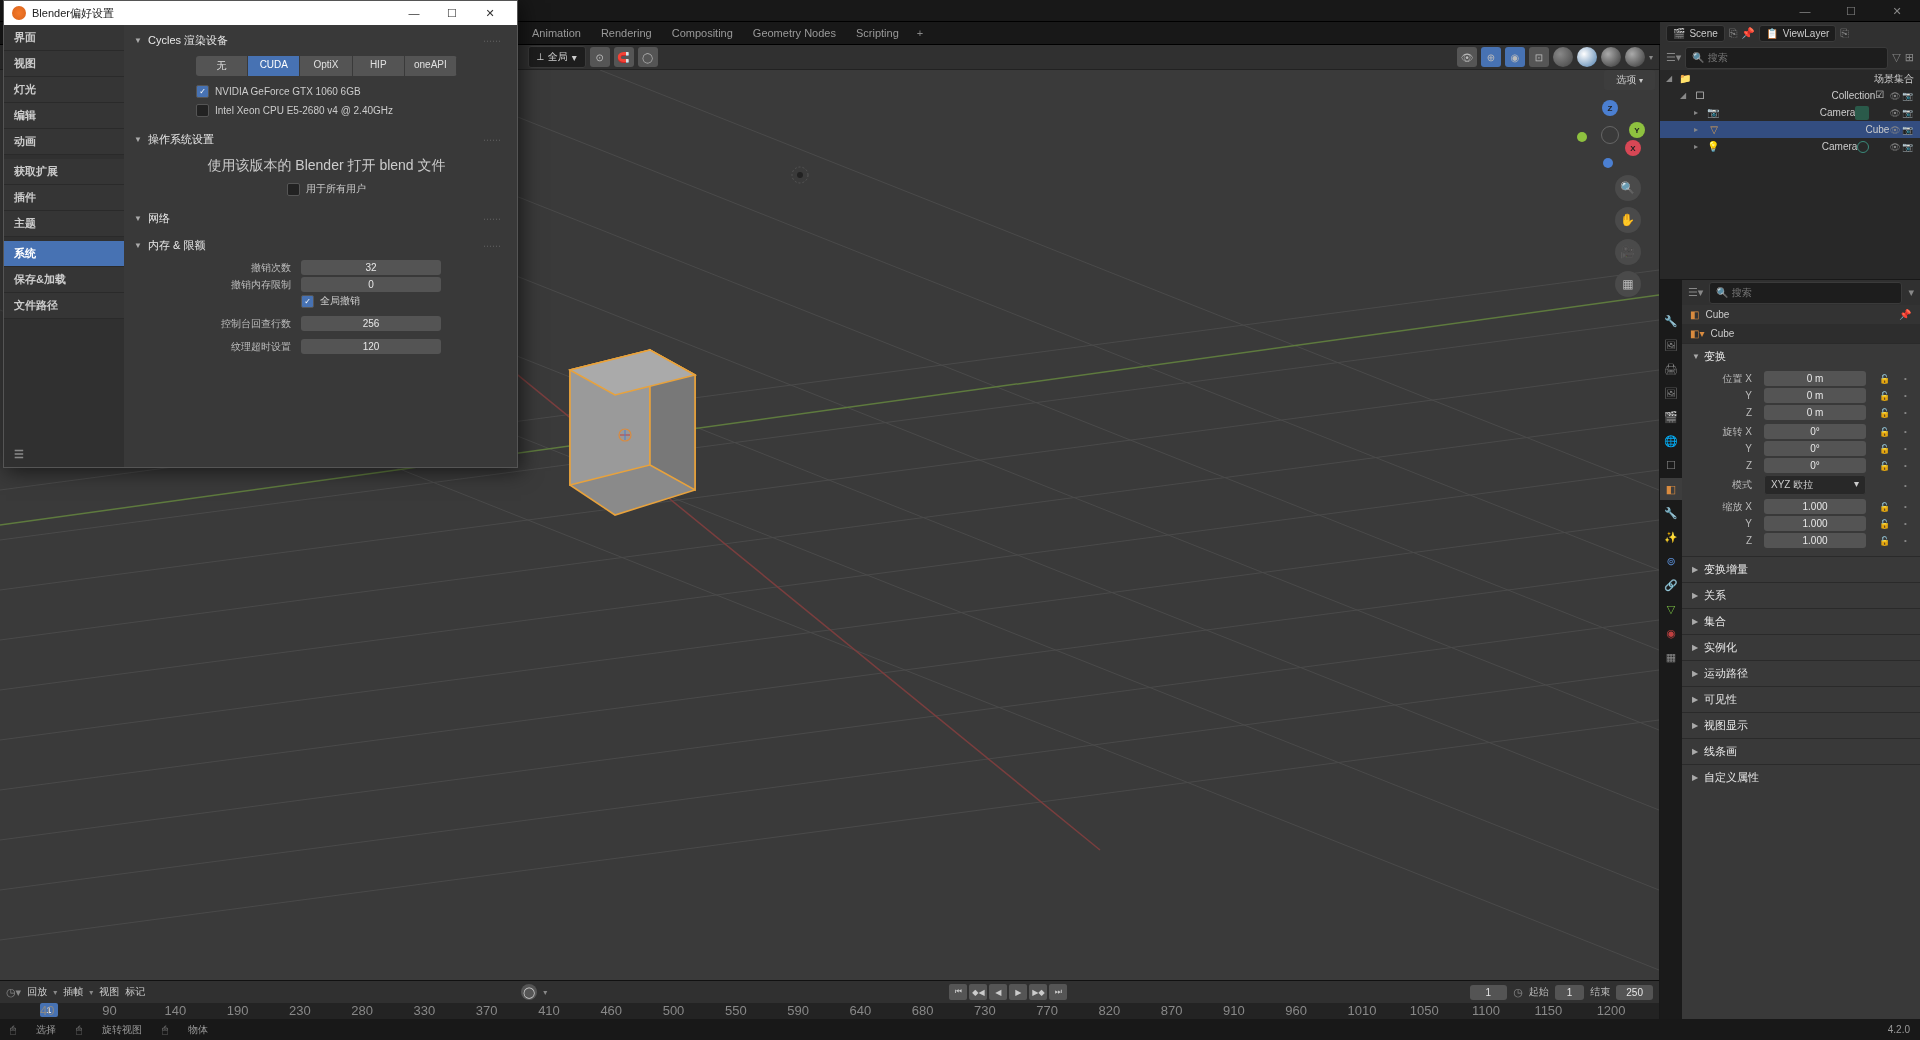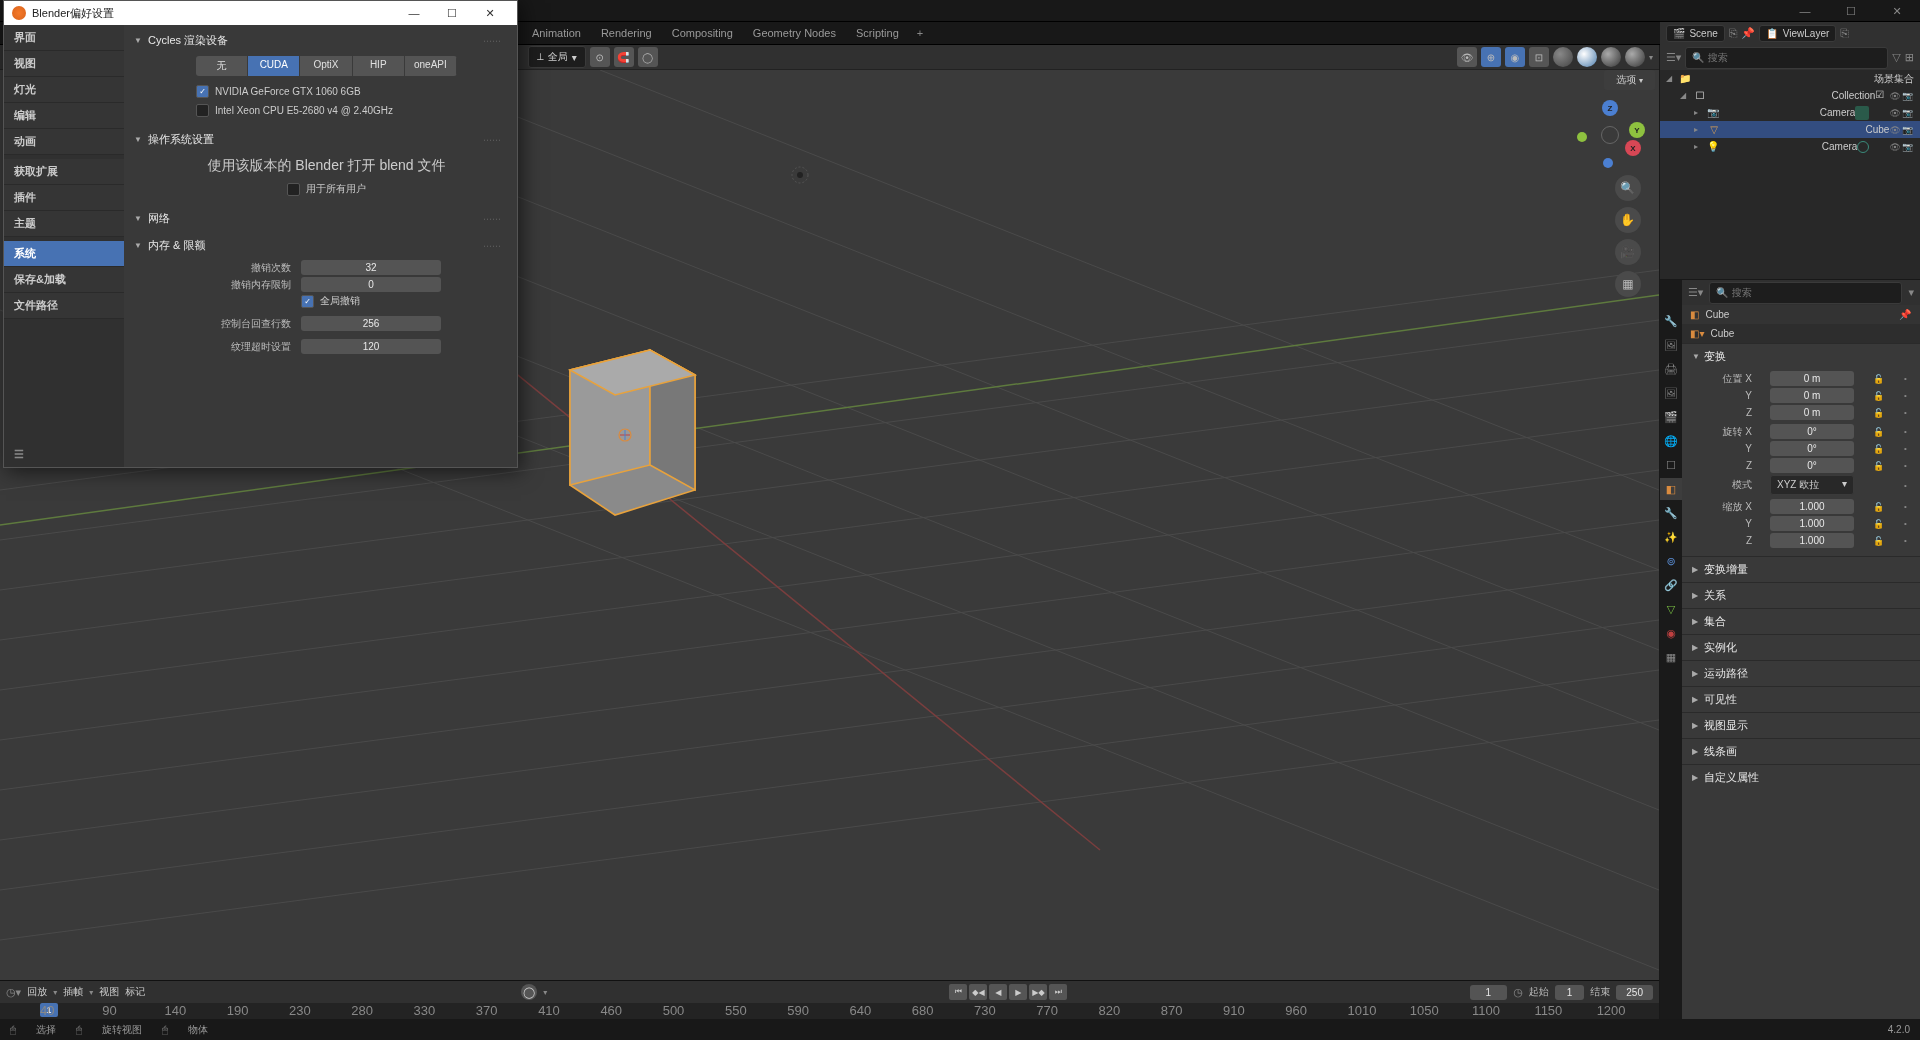--- a/index.html
+++ b/index.html
@@ -78,21 +78,21 @@
 .prop-tab.data { color: #7ac143; }
 .prop-tab.mat { color: #c04040; }
 .prop-body { flex: 1; background: #393939; overflow: hidden; }
 .prop-header { height: 25px; background: #303030; display: flex; align-items: center; padding: 0 6px; gap: 6px; }
 .prop-search { flex: 1; background: #1d1d1d; border: 1px solid #3a3a3a; border-radius: 3px; padding: 3px 6px; font-size: 10px; color: #777; }
 .prop-bread { display: flex; align-items: center; padding: 4px 8px; background: #333; font-size: 10px; color: #ccc; gap: 6px; }
 .prop-section { border-top: 1px solid #2a2a2a; }
 .prop-section-h { display: flex; align-items: center; padding: 5px 10px; font-size: 11px; color: #e8e8e8; cursor: pointer; }
 .prop-section-h .disc { width: 12px; color: #aaa; font-size: 8px; }
 .prop-grid { padding: 2px 8px 6px; }
-.prop-row { display: flex; align-items: center; margin-bottom: 2px; gap: 18px; }
+.prop-row { display: flex; align-items: center; margin-bottom: 2px; gap: 12px; }
 .prop-label { width: 62px; text-align: right; color: #bbb; font-size: 10px; }
 .prop-field { flex: 1; background: #545454; border-radius: 3px; padding: 2px 6px; text-align: center; font-size: 10px; color: #e8e8e8; }
 .prop-lock { width: 14px; color: #888; font-size: 9px; text-align: center; }
 .prop-dot { width: 8px; color: #888; font-size: 8px; }
 .prop-select { flex: 1; background: #282828; border: 1px solid #3a3a3a; border-radius: 3px; padding: 2px 6px; font-size: 10px; color: #ccc; display: flex; justify-content: space-between; }
 
 
 .timeline { position: absolute; bottom: 21px; left: 0; right: 261px; height: 39px; background: #232323; border-top: 1px solid #111; }
 .tl-header { height: 22px; background: #303030; display: flex; align-items: center; padding: 0 6px; gap: 6px; }
 .tl-header-mid { flex: 1; display: flex; justify-content: center; gap: 2px; }

